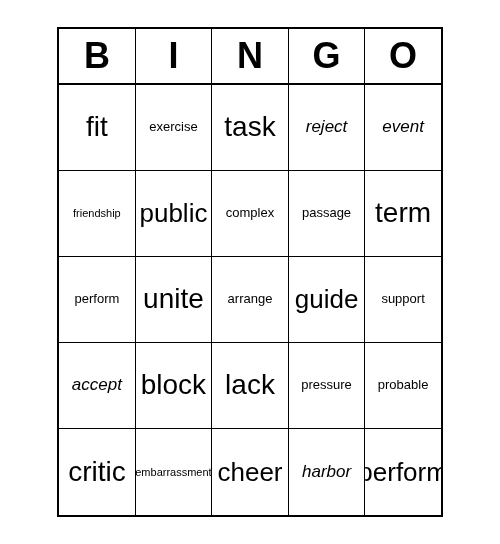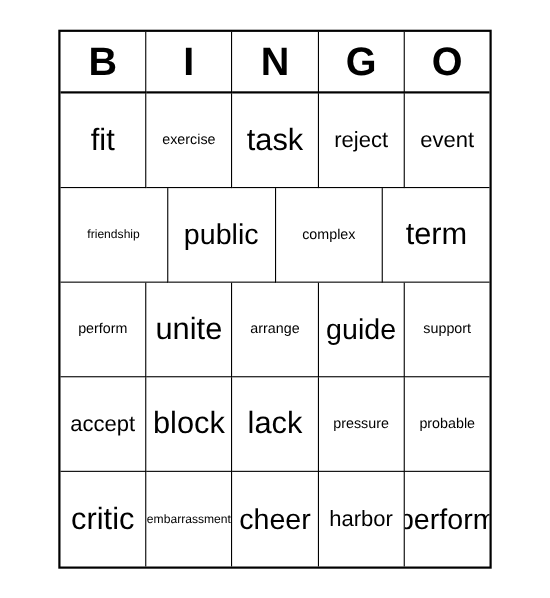--- a/index.html
+++ b/index.html
@@ -85,21 +85,22 @@
 
     .size-xl {
       font-size: 28px;
     }
 
     .size-lg {
       font-size: 26px;
     }
 
     .size-md {
-      font-size: 20px;
+      font-size: 17px;
+      font-style: italic;
     }
 
     .size-sm {
       font-size: 13px;
     }
 
     .size-xs {
       font-size: 11px;
     }
   </style>
@@ -136,20 +137,23 @@
         <div class="bingo-cell">
           <span class="cell-text size-xs">friendship</span>
         </div>
         <div class="bingo-cell">
           <span class="cell-text size-lg">public</span>
         </div>
         <div class="bingo-cell">
           <span class="cell-text size-sm">complex</span>
         </div>
         <div class="bingo-cell">
+          <span class="cell-text size-sm">passage</span>
+        </div>
+        <div class="bingo-cell">
           <span class="cell-text size-xl">term</span>
         </div>
       </div>
       <div class="bingo-row">
         <div class="bingo-cell">
           <span class="cell-text size-sm">perform</span>
         </div>
         <div class="bingo-cell">
           <span class="cell-text size-xl">unite</span>
         </div>

